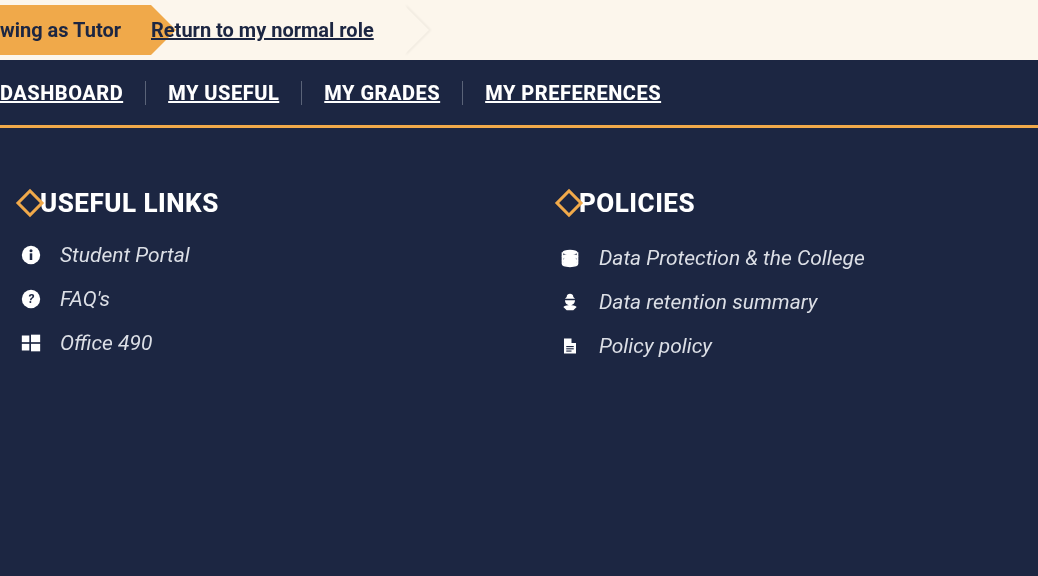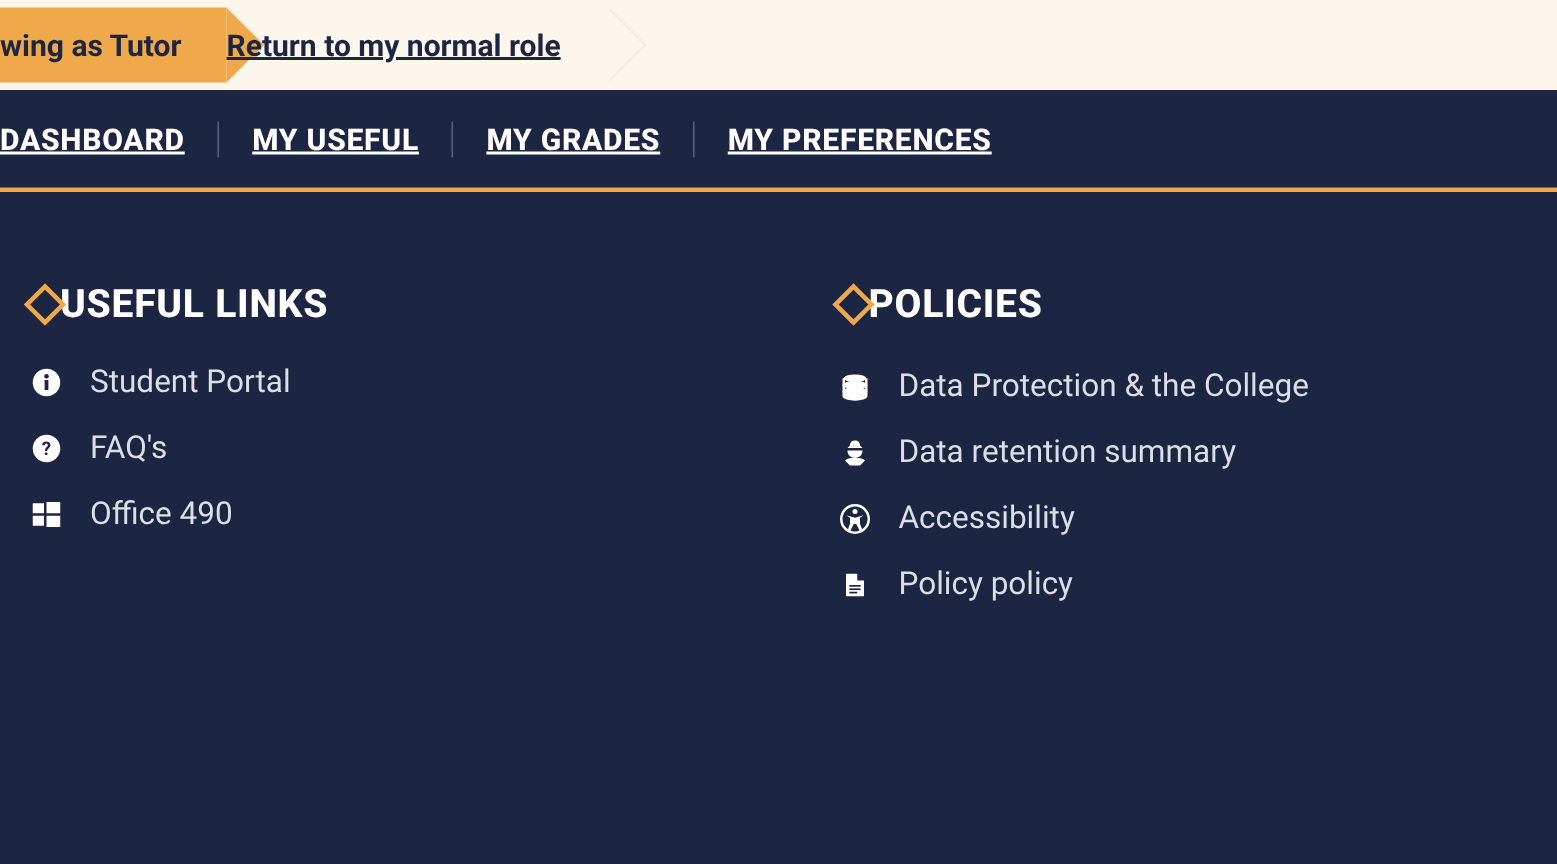--- a/index.html
+++ b/index.html
@@ -112,20 +112,21 @@
       list-style: none;
     }
     .link-item {
       display: flex;
       align-items: center;
       gap: 18px;
       padding: 10px 0;
       color: #dcdfe6;
       font-size: 21px;
       cursor: pointer;
+      font-style: italic;
     }
     .link-item.spaced { margin-top: 18px; }
     .link-icon {
       width: 22px;
       height: 22px;
       display: inline-flex;
       align-items: center;
       justify-content: center;
       flex-shrink: 0;
     }
@@ -214,30 +215,20 @@
       <li class="link-item">
         <span class="link-icon">
           <svg viewBox="0 0 24 24" width="20" height="20">
               <path d="M12 2c-2 0-4 1-4 4l-2 2h12l-2-2c0-3-2-4-4-4zM6 10c0 3 2 6 6 6s6-3 6-6H6zm-2 8l4 4h8l4-4c-2-2-5-2-8-2s-6 0-8 2z" fill="#fff"></path>
             </svg>
         </span>
         <span>Data retention summary</span>
       </li>
       <li class="link-item">
         <span class="link-icon">
-          <svg viewBox="0 0 24 24" width="20" height="20">
-              <circle cx="12" cy="12" r="11" fill="none" stroke="#fff" stroke-width="2"></circle>
-              <circle cx="12" cy="6" r="2" fill="#fff"></circle>
-              <path d="M5 9l7 2 7-2-3 2v5l2 5-2 1-3-6h-2l-3 6-2-1 2-5v-5z" fill="#fff"></path>
-            </svg>
-        </span>
-        <span>Accessibility</span>
-      </li>
-      <li class="link-item">
-        <span class="link-icon">
           <svg viewBox="0 0 24 24" width="18" height="20">
               <path d="M4 2h10l6 6v14H4V2zm10 0v6h6" fill="#fff"></path>
               <rect x="7" y="12" width="10" height="1.5" fill="#1c2642"></rect>
               <rect x="7" y="15" width="10" height="1.5" fill="#1c2642"></rect>
               <rect x="7" y="18" width="7" height="1.5" fill="#1c2642"></rect>
             </svg>
         </span>
         <span>Policy policy</span>
       </li>
     </ul>

